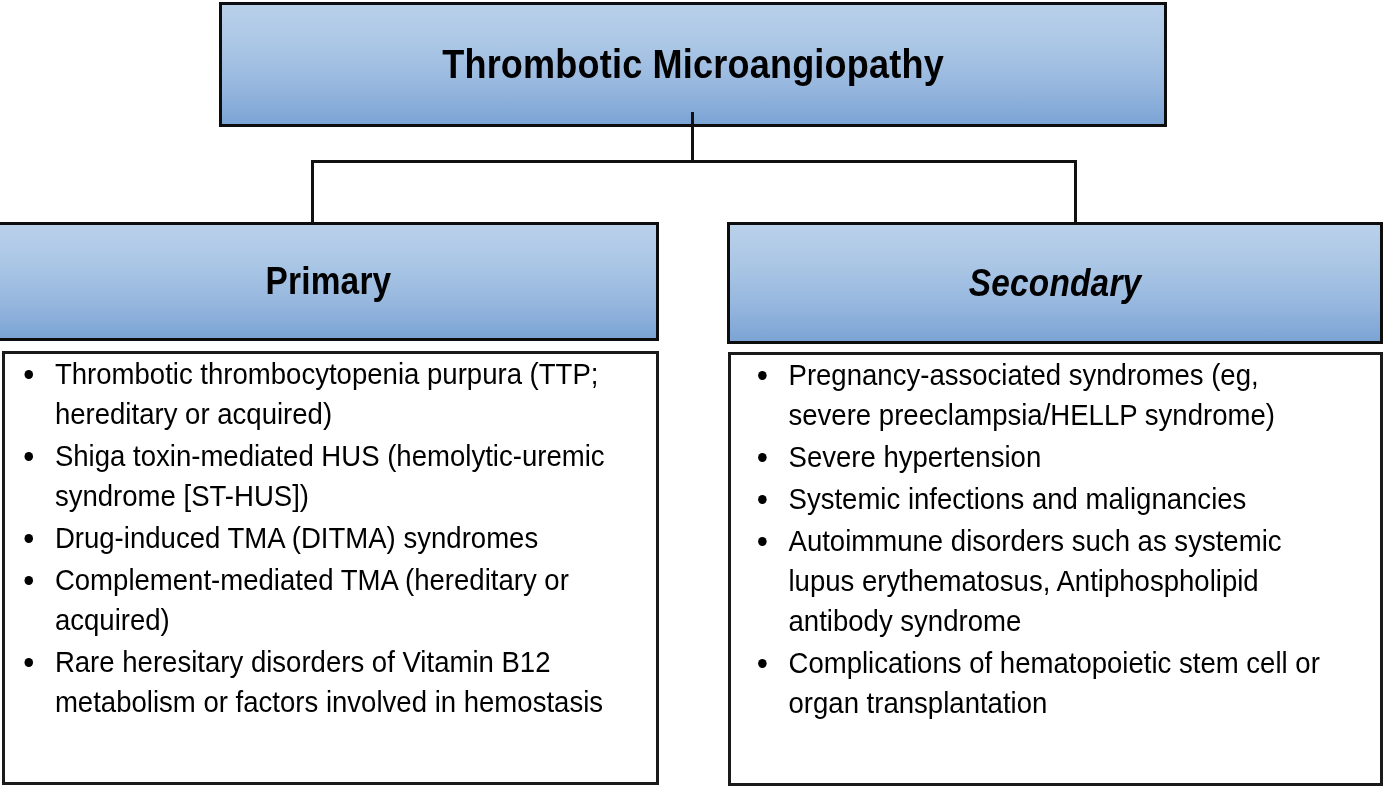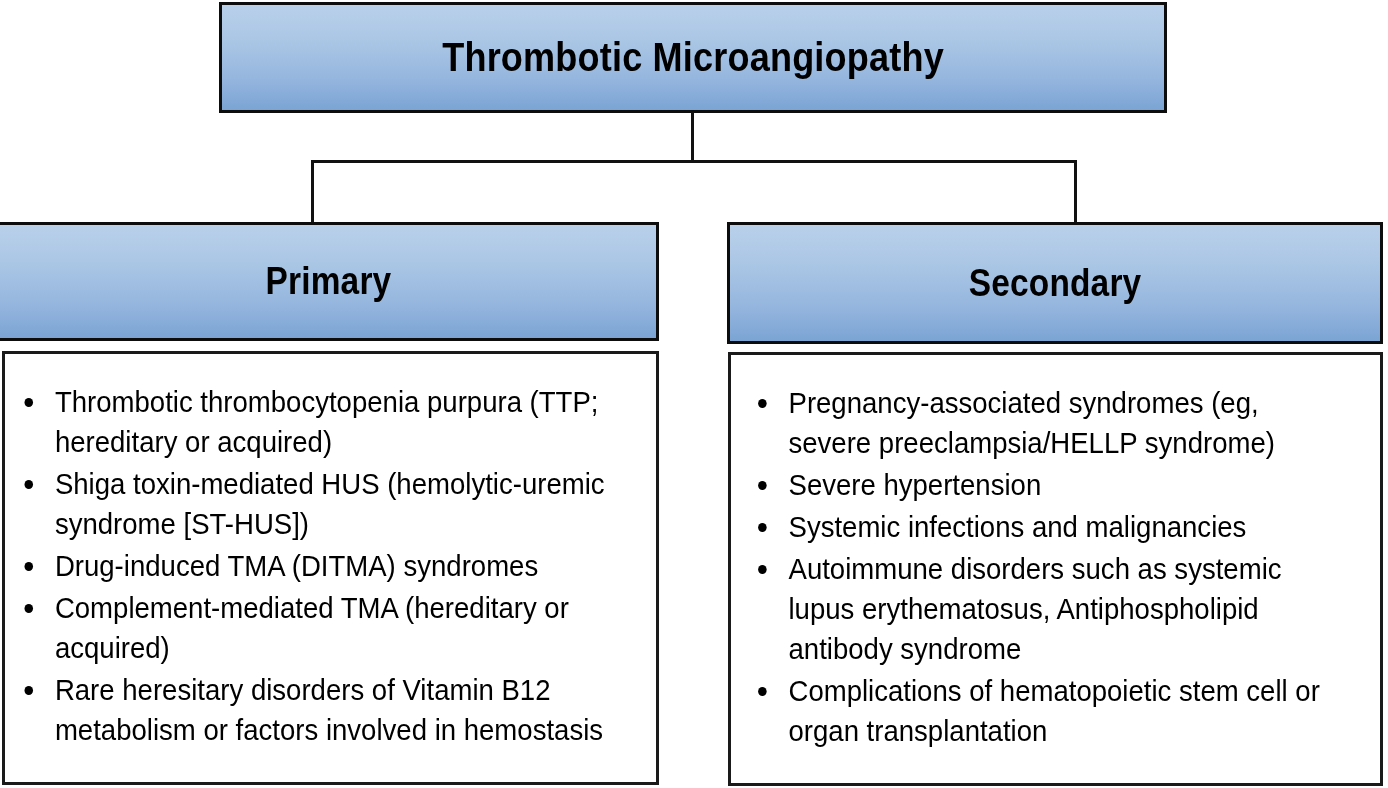--- a/index.html
+++ b/index.html
@@ -40,46 +40,47 @@
     text-align: center;
     transform: scaleX(0.88);
     transform-origin: center center;
     white-space: nowrap;
   }
 
   #root-box {
     left: 219px;
     top: 2px;
     width: 948px;
-    height: 111px;
+    height: 125px;
   }
   #root-box .hdr-label { font-size: 41px; }
 
   #primary-box {
     left: -3px;
     top: 222px;
     width: 662px;
     height: 119px;
   }
   #secondary-box {
     left: 727px;
     top: 222px;
     width: 656px;
     height: 122px;
+    font-style: italic;
   }
   #primary-box .hdr-label,
   #secondary-box .hdr-label { font-size: 38px; }
 
   
   .list-box {
     position: absolute;
     box-sizing: border-box;
     border: 3px solid #1a1a1a;
     background: #ffffff;
-    padding: 28px 10px 10px 10px;
+    padding: 0 10px 10px 10px;
     overflow: hidden;
   }
   #primary-list-box {
     left: 2px;
     top: 351px;
     width: 657px;
     height: 434px;
   }
   #secondary-list-box {
     left: 728px;

